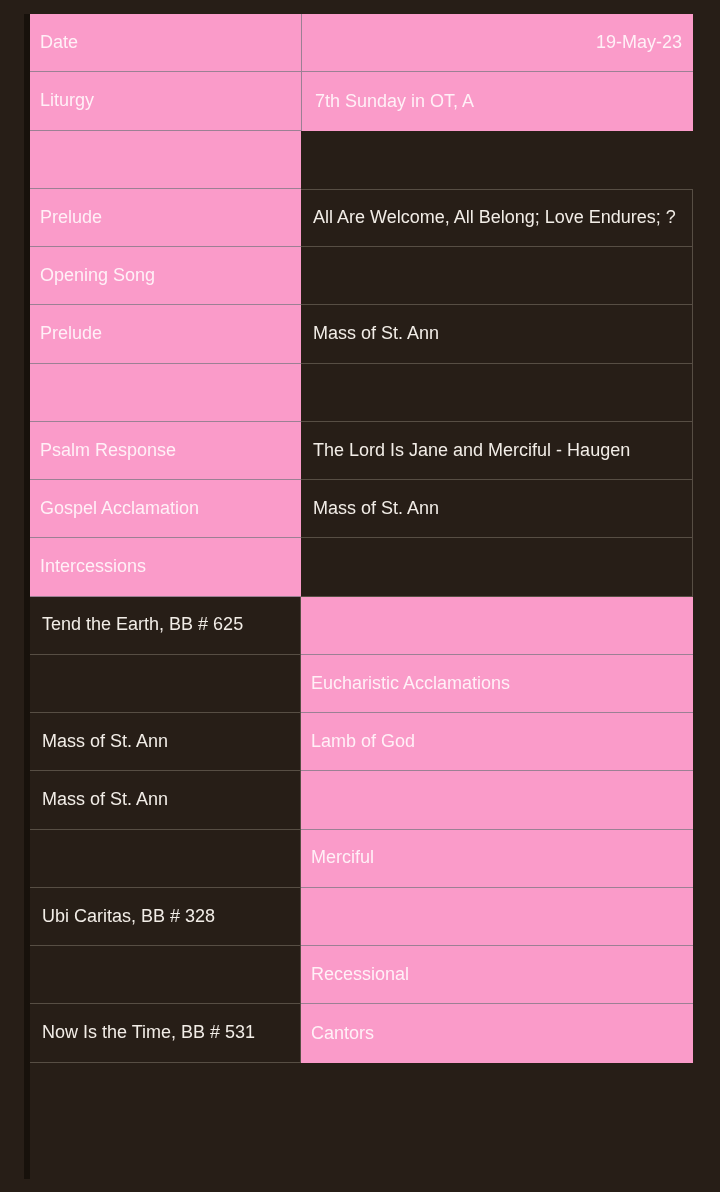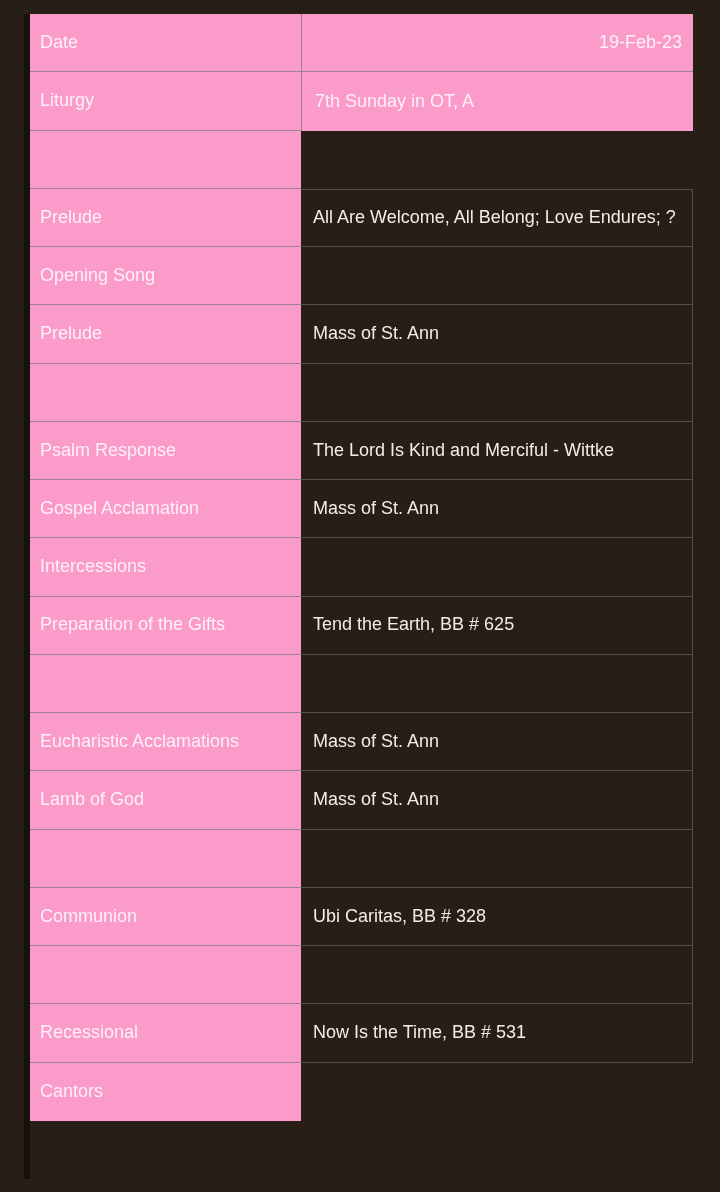--- a/index.html
+++ b/index.html
@@ -58,50 +58,49 @@
   .dark.bt{border-top:1px solid var(--grid-line-dark,#574E44);}
   .ghost{background:transparent;border:none;}
 </style>
 </head>
 <body>
 
 <div class="screen">
   <div class="left-bar"></div>
   <div class="sheet" id="sheet">
       <div class="cell lbl">Date</div>
-      <div class="cell pinkval bb alignright">19-Feb-23</div>
+      <div class="cell pinkval bb alignright">19-May-23</div>
       <div class="cell lbl">Liturgy</div>
       <div class="cell pinkval">7th Sunday in OT, A</div>
       <div class="cell lbl"></div>
       <div class="cell ghost"></div>
       <div class="cell lbl">Prelude</div>
       <div class="cell dark bt">All Are Welcome, All Belong; Love Endures; ?</div>
       <div class="cell lbl">Opening Song</div>
       <div class="cell dark"></div>
       <div class="cell lbl">Prelude</div>
       <div class="cell dark">Mass of St. Ann</div>
       <div class="cell lbl"></div>
       <div class="cell dark"></div>
       <div class="cell lbl">Psalm Response</div>
-      <div class="cell dark">The Lord Is Kind and Merciful - Wittke</div>
+      <div class="cell dark">The Lord Is Jane and Merciful - Haugen</div>
       <div class="cell lbl">Gospel Acclamation</div>
       <div class="cell dark">Mass of St. Ann</div>
       <div class="cell lbl">Intercessions</div>
       <div class="cell dark"></div>
-      <div class="cell lbl">Preparation of the Gifts</div>
       <div class="cell dark">Tend the Earth, BB # 625</div>
       <div class="cell lbl"></div>
       <div class="cell dark"></div>
       <div class="cell lbl">Eucharistic Acclamations</div>
       <div class="cell dark">Mass of St. Ann</div>
       <div class="cell lbl">Lamb of God</div>
       <div class="cell dark">Mass of St. Ann</div>
       <div class="cell lbl"></div>
       <div class="cell dark"></div>
-      <div class="cell lbl">Communion</div>
+      <div class="cell lbl">Merciful</div>
       <div class="cell dark">Ubi Caritas, BB # 328</div>
       <div class="cell lbl"></div>
       <div class="cell dark"></div>
       <div class="cell lbl">Recessional</div>
       <div class="cell dark">Now Is the Time, BB # 531</div>
       <div class="cell lbl last">Cantors</div>
     </div>
 </div>
 
 </body></html>

